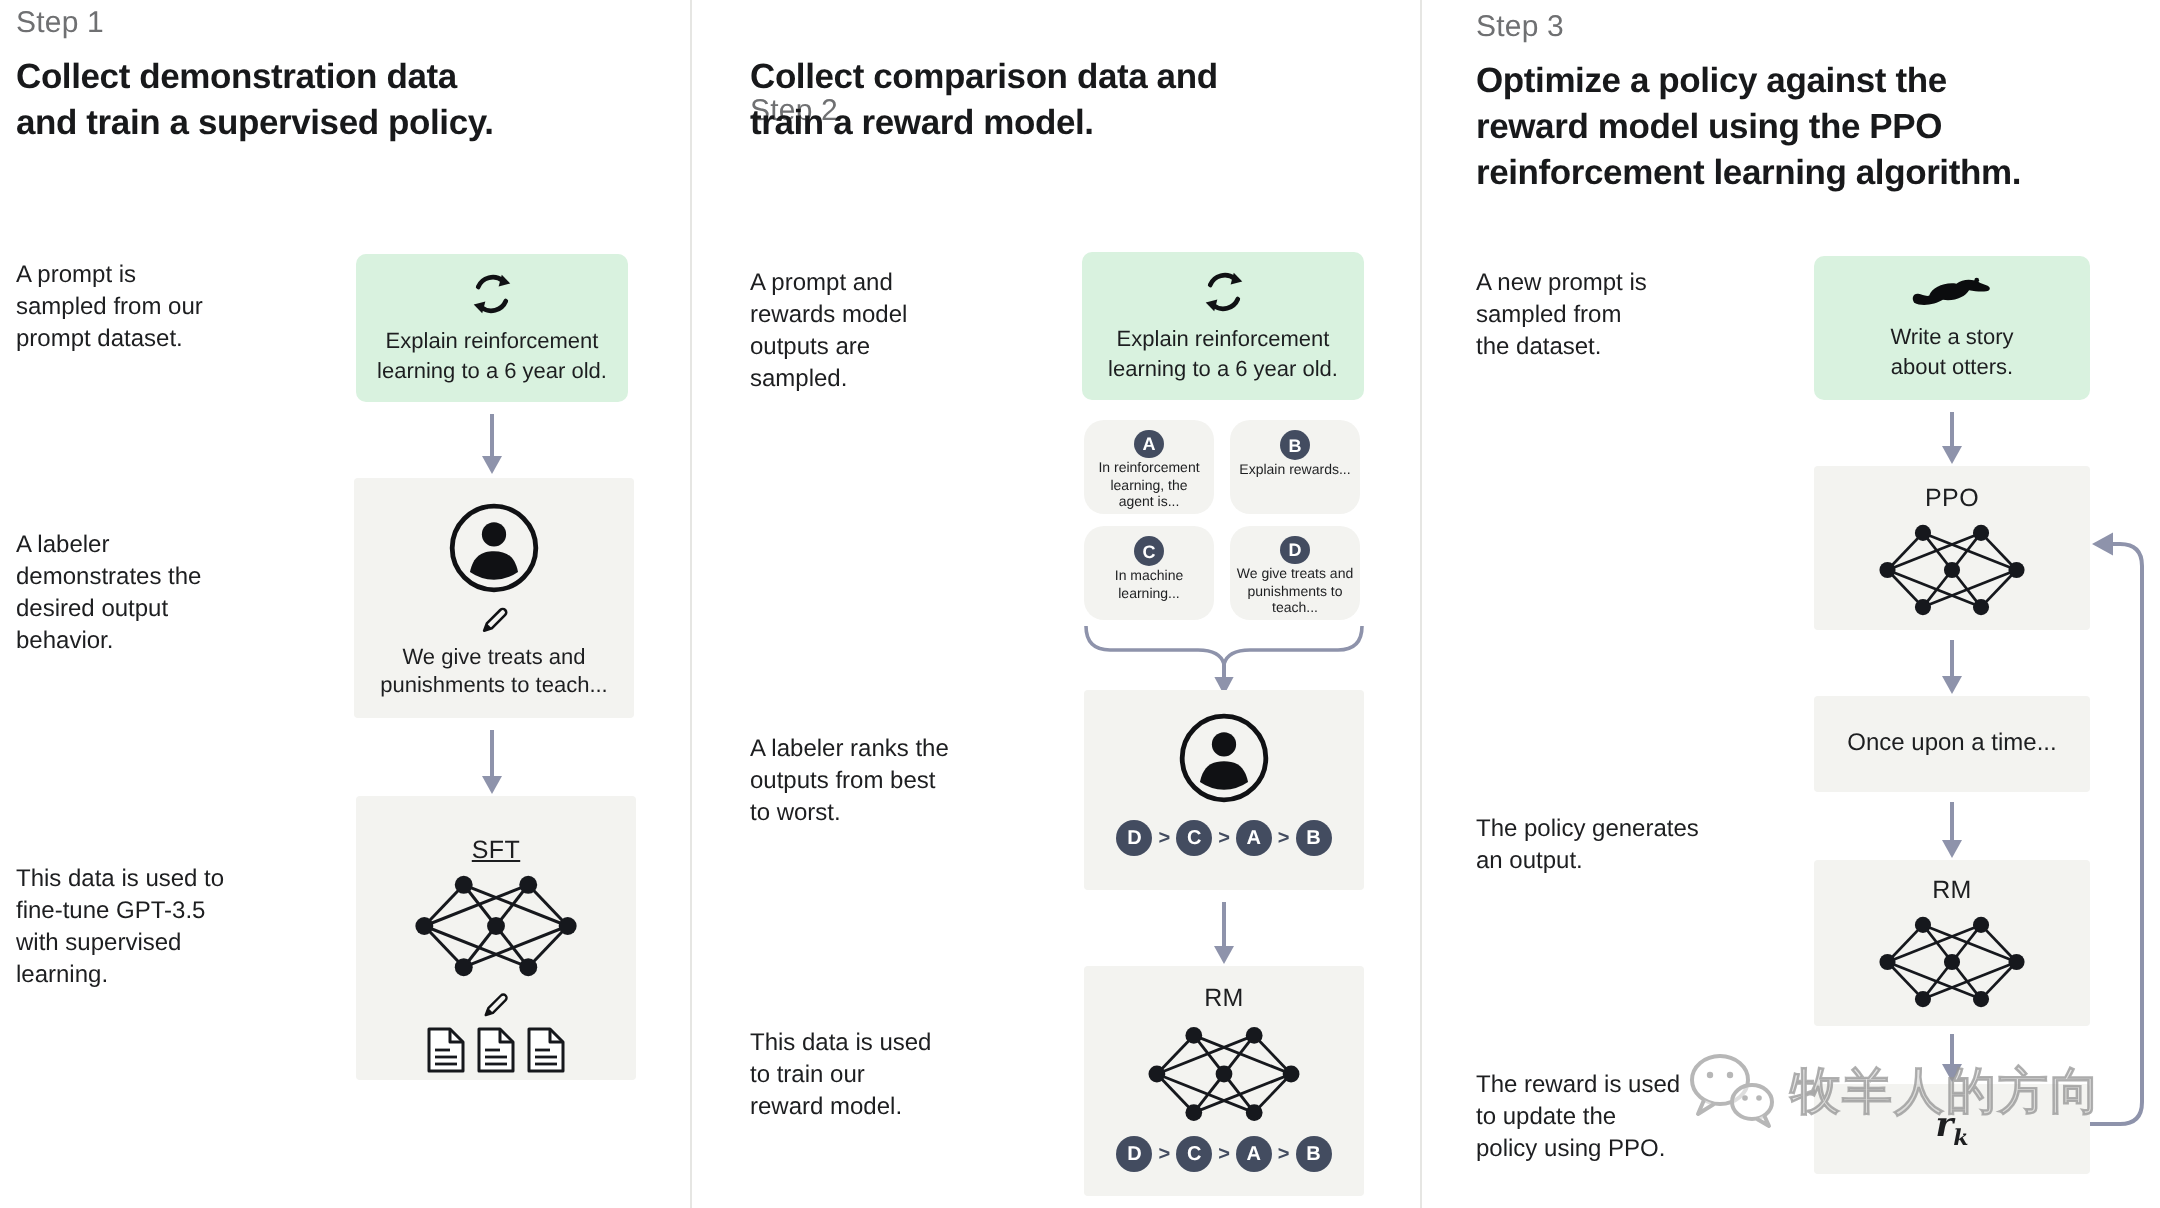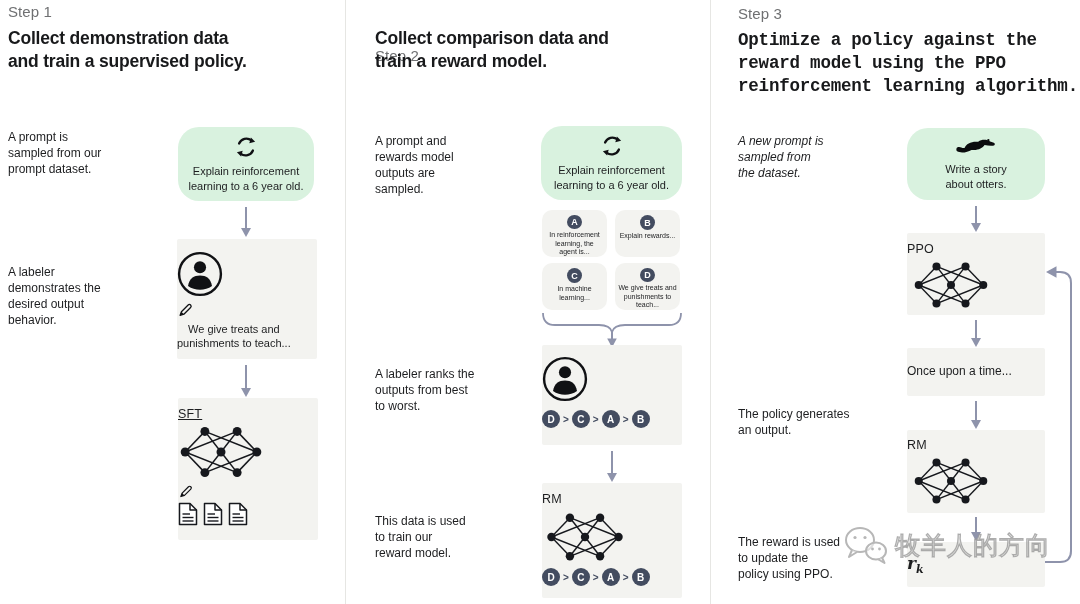--- a/index.html
+++ b/index.html
@@ -8,26 +8,26 @@
     font-family:"Liberation Sans","DejaVu Sans",sans-serif;color:#1d1e20;overflow:hidden;
   }
   .divider{position:absolute;top:0;bottom:0;width:1px;background:#e6e6e3;}
   .step-label{position:absolute;font-size:15px;color:#6f7072;letter-spacing:.1px;}
   .col-title{
     position:absolute;font-size:17.5px;font-weight:700;color:#18191b;
     line-height:1.32;letter-spacing:-.2px;white-space:pre-line;
   }
   .caption{position:absolute;font-size:12px;line-height:1.34;color:#1d1e20;white-space:pre-line;}
   .gbox{
-    position:absolute;background:#d9f2df;border-radius:21px;
+    position:absolute;background:#d9f2df;border-radius:5px;
     display:flex;flex-direction:column;align-items:center;justify-content:center;gap:5px;
   }
   .fbox{
     position:absolute;background:#f3f3f0;border-radius:2px;
-    display:flex;flex-direction:column;align-items:flex-start;
+    display:flex;flex-direction:column;align-items:center;
   }
   .box-text{font-size:11px;line-height:1.3;text-align:center;color:#1d1e20;white-space:pre-line;}
   .model-label{font-size:12.5px;color:#1d1e20;letter-spacing:.2px;}
   .varrow{position:absolute;width:2px;background:#8e93ab;}
   .varrow::after{
     content:"";position:absolute;bottom:-8px;left:-4px;
     border-left:5px solid transparent;border-right:5px solid transparent;border-top:9px solid #8e93ab;
   }
   .mini{
     position:absolute;background:#f3f3f0;border-radius:10px;
@@ -97,21 +97,21 @@
 punishments to teach...</div>
   </div>
 
   <div class="caption" style="left:8px;top:264px;width:180px;">A labeler
 demonstrates the
 desired output
 behavior.</div>
 
   <div class="varrow" style="left:245px;top:365px;height:24px;"></div>
 
-  <div class="fbox" style="left:178px;top:398px;width:140px;height:142px;padding-top:9px;box-sizing:border-box;gap:3px;text-decoration:underline;">
+  <div class="fbox" style="left:178px;top:398px;width:140px;height:142px;padding-top:20px;box-sizing:border-box;gap:3px;text-decoration:underline;">
     <div class="model-label">SFT</div>
     <svg width="86" height="56" viewBox="0 0 96 62">
       <g stroke="#16181d" stroke-width="1.7">
         <line x1="30" y1="8" x2="8" y2="31"></line>
           <line x1="30" y1="8" x2="48" y2="31"></line>
           <line x1="30" y1="8" x2="88" y2="31"></line>
         <line x1="66" y1="8" x2="8" y2="31"></line>
           <line x1="66" y1="8" x2="48" y2="31"></line>
           <line x1="66" y1="8" x2="88" y2="31"></line>
         <line x1="30" y1="54" x2="8" y2="31"></line>
@@ -153,20 +153,24 @@
       <svg width="20" height="24" viewBox="0 0 20 24">
         <path d="M1.5,1.5 H12 L18.5,8 V22.5 H1.5 Z" fill="#fff" stroke="#16181d" stroke-width="1.5" stroke-linejoin="round"></path>
         <path d="M12,1.5 V8 H18.5" fill="none" stroke="#16181d" stroke-width="1.5" stroke-linejoin="round"></path>
         <line x1="4.5" y1="12" x2="12" y2="12" stroke="#16181d" stroke-width="1.4"></line>
         <line x1="4.5" y1="15.5" x2="15.5" y2="15.5" stroke="#16181d" stroke-width="1.4"></line>
         <line x1="4.5" y1="19" x2="15.5" y2="19" stroke="#16181d" stroke-width="1.4"></line>
       </svg>
     </div>
   </div>
 
+  <div class="caption" style="left:8px;top:431px;width:185px;">This data is used to
+fine-tune GPT-3.5
+with supervised
+learning.</div>
 
   <div class="step-label" style="left:375px;top:3px;margin-top:44px;">Step 2</div>
   <div class="col-title" style="left:375px;top:27px;width:330px;">Collect comparison data and
 train a reward model.</div>
 
   <div class="caption" style="left:375px;top:133px;width:160px;">A prompt and
 rewards model
 outputs are
 sampled.</div>
 
@@ -268,25 +272,25 @@
       <span class="chip-sep">&gt;</span>
       <span class="chip">B</span>
     </div>
   </div>
 
   <div class="caption" style="left:375px;top:513px;width:170px;">This data is used
 to train our
 reward model.</div>
 
   <div class="step-label" style="left:738px;top:5px;">Step 3</div>
-  <div class="col-title" style="left:738px;top:29px;width:340px;font-family:Liberation Mono, monospace;">Optimize a policy against the
+  <div class="col-title" style="left:738px;top:29px;width:340px;">Optimize a policy against the
 reward model using the PPO
 reinforcement learning algorithm.</div>
 
-  <div class="caption" style="left:738px;top:133px;width:175px;font-style:italic;">A new prompt is
+  <div class="caption" style="left:738px;top:133px;width:175px;">A new prompt is
 sampled from
 the dataset.</div>
 
   <div class="gbox" style="left:907px;top:128px;width:138px;height:72px;">
     <svg width="42" height="20" viewBox="0 0 46 22">
       <path d="M2.2,15.8 C0.6,13.4 1.6,10.6 4.4,10.9 C6.6,11.1 7.9,12.4 10.4,12 C12.1,7.3 18.6,4.4 25.4,5.3 C29.2,2.3 35,2.6 38.6,4.9 L42.6,6.4 C44.4,7.2 44.2,9.3 41.8,9.5 C38.6,9.8 35.4,9.4 32.4,8.9 C30.2,12.5 24.6,15.2 18,14.2 C13.8,16.8 6.4,18.2 2.2,15.8 Z" fill="#0b0c0e"></path>
       <circle cx="36.6" cy="3.4" r="1.3" fill="#0b0c0e"></circle>
     </svg>
     <div class="box-text">Write a story
 about otters.</div>

